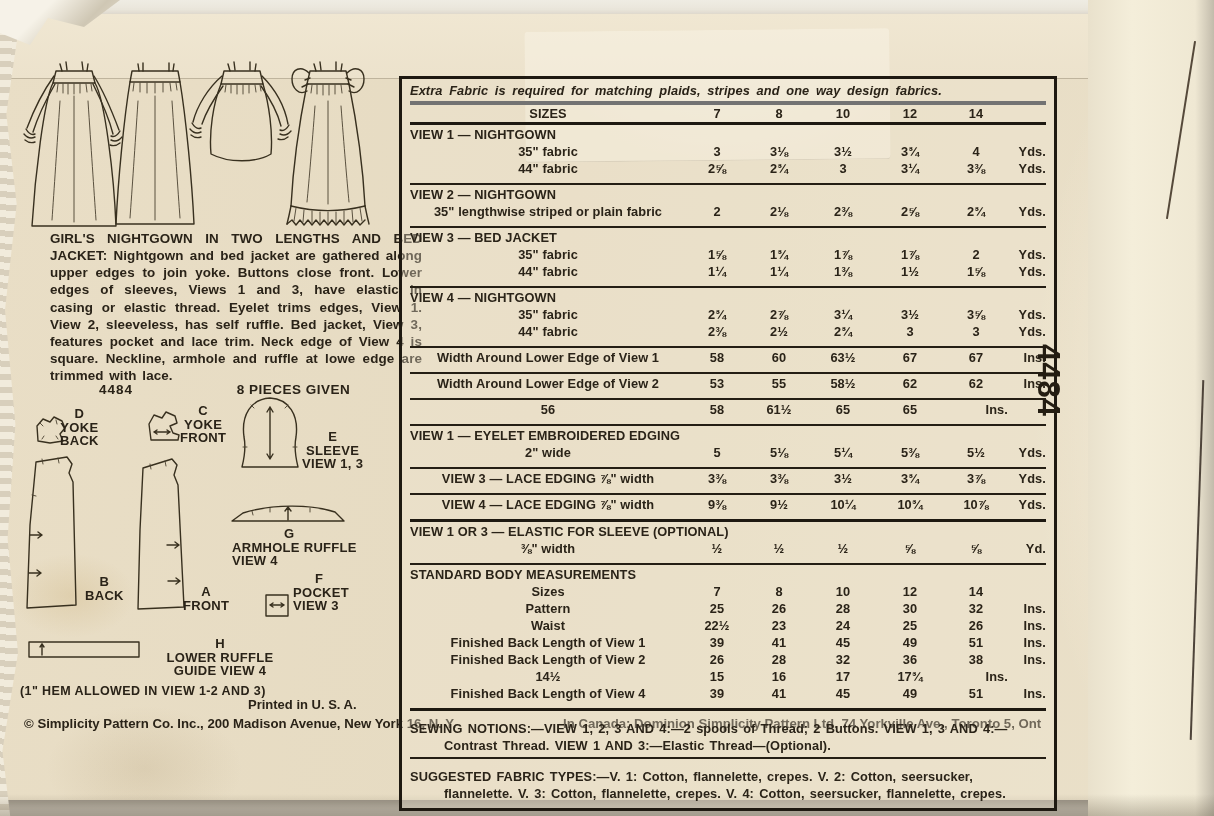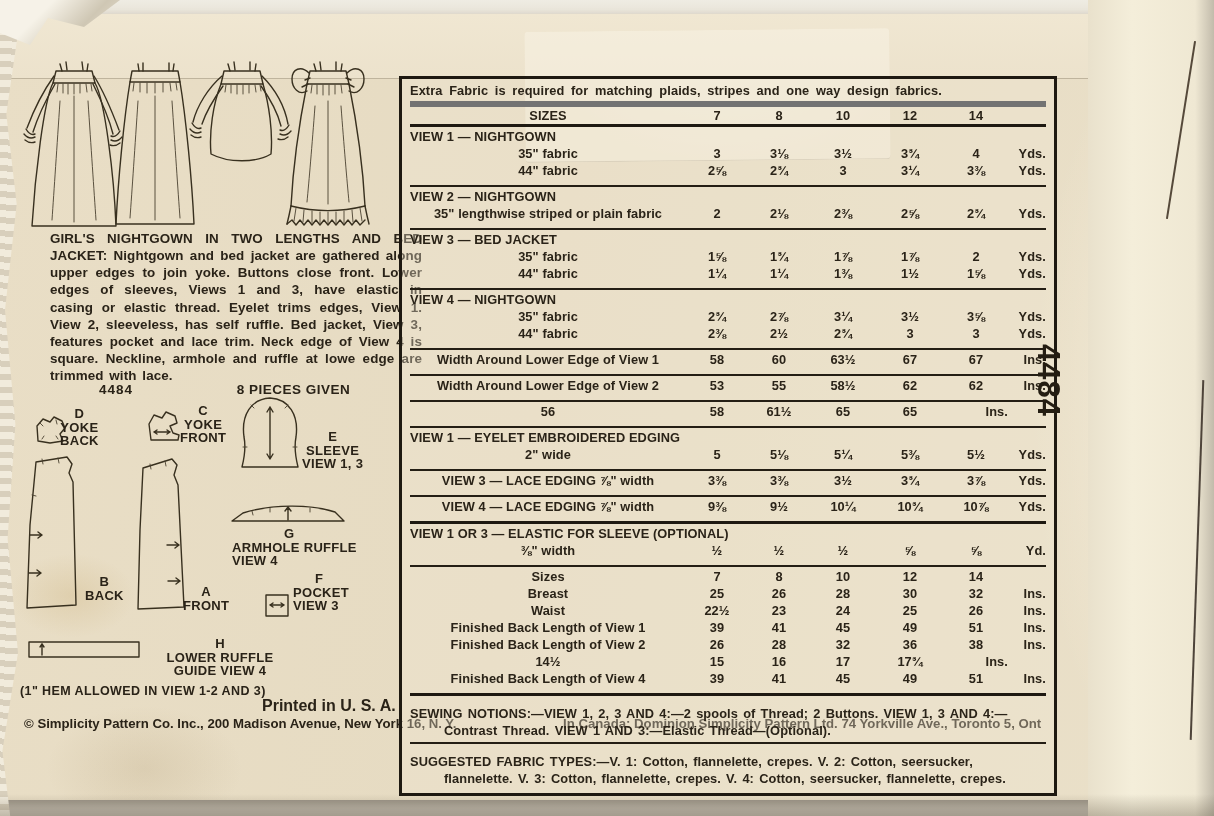--- a/index.html
+++ b/index.html
@@ -39,32 +39,32 @@
   
   .desc{position:absolute;left:14px;top:230px;width:372px;
        font-size:13.4px;font-weight:700;line-height:1.28;text-align:justify;
        letter-spacing:.1px;word-spacing:2px;margin-left:36px;}
   .num-line{position:absolute;left:14px;top:382px;width:372px;font-size:13.5px;font-weight:700;}
   .num-line .pat-no{margin-left:85px;letter-spacing:1px;}
   .num-line .pieces{margin-left:100px;letter-spacing:.5px;}
   .piece-label{position:absolute;font-size:13px;font-weight:700;line-height:1.05;
        text-align:center;letter-spacing:.3px;white-space:nowrap;}
   .hem-note{position:absolute;left:20px;top:684px;font-size:12.5px;font-weight:700;letter-spacing:.4px;}
-  .printed{position:absolute;left:262px;top:697px;font-size:16px;font-weight:700;}
+  .printed{position:absolute;left:248px;top:697px;font-size:13px;font-weight:700;}
   .pub-line{position:absolute;left:0;top:716px;width:1204px;font-size:13.2px;font-weight:700;}
   .pub-line .copy{position:absolute;left:24px;white-space:nowrap;}
   .pub-line .canada{position:absolute;left:563px;white-space:nowrap;}
   svg{position:absolute;}
   .art{stroke:#38301f;fill:none;stroke-width:1.4;stroke-linecap:round;stroke-linejoin:round;}
   .art-thin{stroke:#4a4130;fill:none;stroke-width:.9;stroke-linecap:round;}
   
   .ytable{position:absolute;left:399px;top:76px;width:658px;background:rgba(240,232,212,.35);
        border:3px solid #1e1911;padding:2px 8px 3px 8px;box-sizing:border-box;
        font-size:12.8px;font-weight:700;letter-spacing:.1px;}
-  .tnote{line-height:17px;font-weight:600;word-spacing:3px;border-bottom:6px solid #737373;padding:1px 0 2px;}
+  .tnote{line-height:17px;font-weight:600;word-spacing:3px;border-bottom:4px solid #737373;padding:1px 0 2px;font-style:italic;}
   .sizesrow{border-bottom:3px solid #1e1911;}
   .trow{display:grid;grid-template-columns:276px 62px 62px 66px 68px 64px 1fr;
        align-items:baseline;line-height:17px;}
   .tlabel{text-align:center;white-space:nowrap;}
   .tnum{text-align:center;}
   .tunit{text-align:right;}
   .theader{line-height:17px;}
   .tblock{border-bottom:2px solid #241e14;padding:1px 0 6px;}
   .tblock.heavy{border-bottom:3px solid #1e1911;}
   .tpara{line-height:16.5px;padding:10px 0 3px 34px;text-indent:-34px;word-spacing:1.5px;}
@@ -385,31 +385,32 @@
           <div class="tlabel">⅜" width</div>
           <div class="tnum">½</div>
           <div class="tnum">½</div>
           <div class="tnum">½</div>
           <div class="tnum">⅝</div>
           <div class="tnum">⅝</div>
           <div class="tunit">Yd.</div>
         </div>
       </div>
       <div class="tblock heavy">
+        <div class="theader">STANDARD BODY MEASUREMENTS</div>
         <div class="trow">
           <div class="tlabel">Sizes</div>
           <div class="tnum">7</div>
           <div class="tnum">8</div>
           <div class="tnum">10</div>
           <div class="tnum">12</div>
           <div class="tnum">14</div>
           <div class="tunit"></div>
         </div>
         <div class="trow">
-          <div class="tlabel">Breast</div>
+          <div class="tlabel">Pattern</div>
           <div class="tnum">25</div>
           <div class="tnum">26</div>
           <div class="tnum">28</div>
           <div class="tnum">30</div>
           <div class="tnum">32</div>
           <div class="tunit">Ins.</div>
         </div>
         <div class="trow">
           <div class="tlabel">Waist</div>
           <div class="tnum">22½</div>

